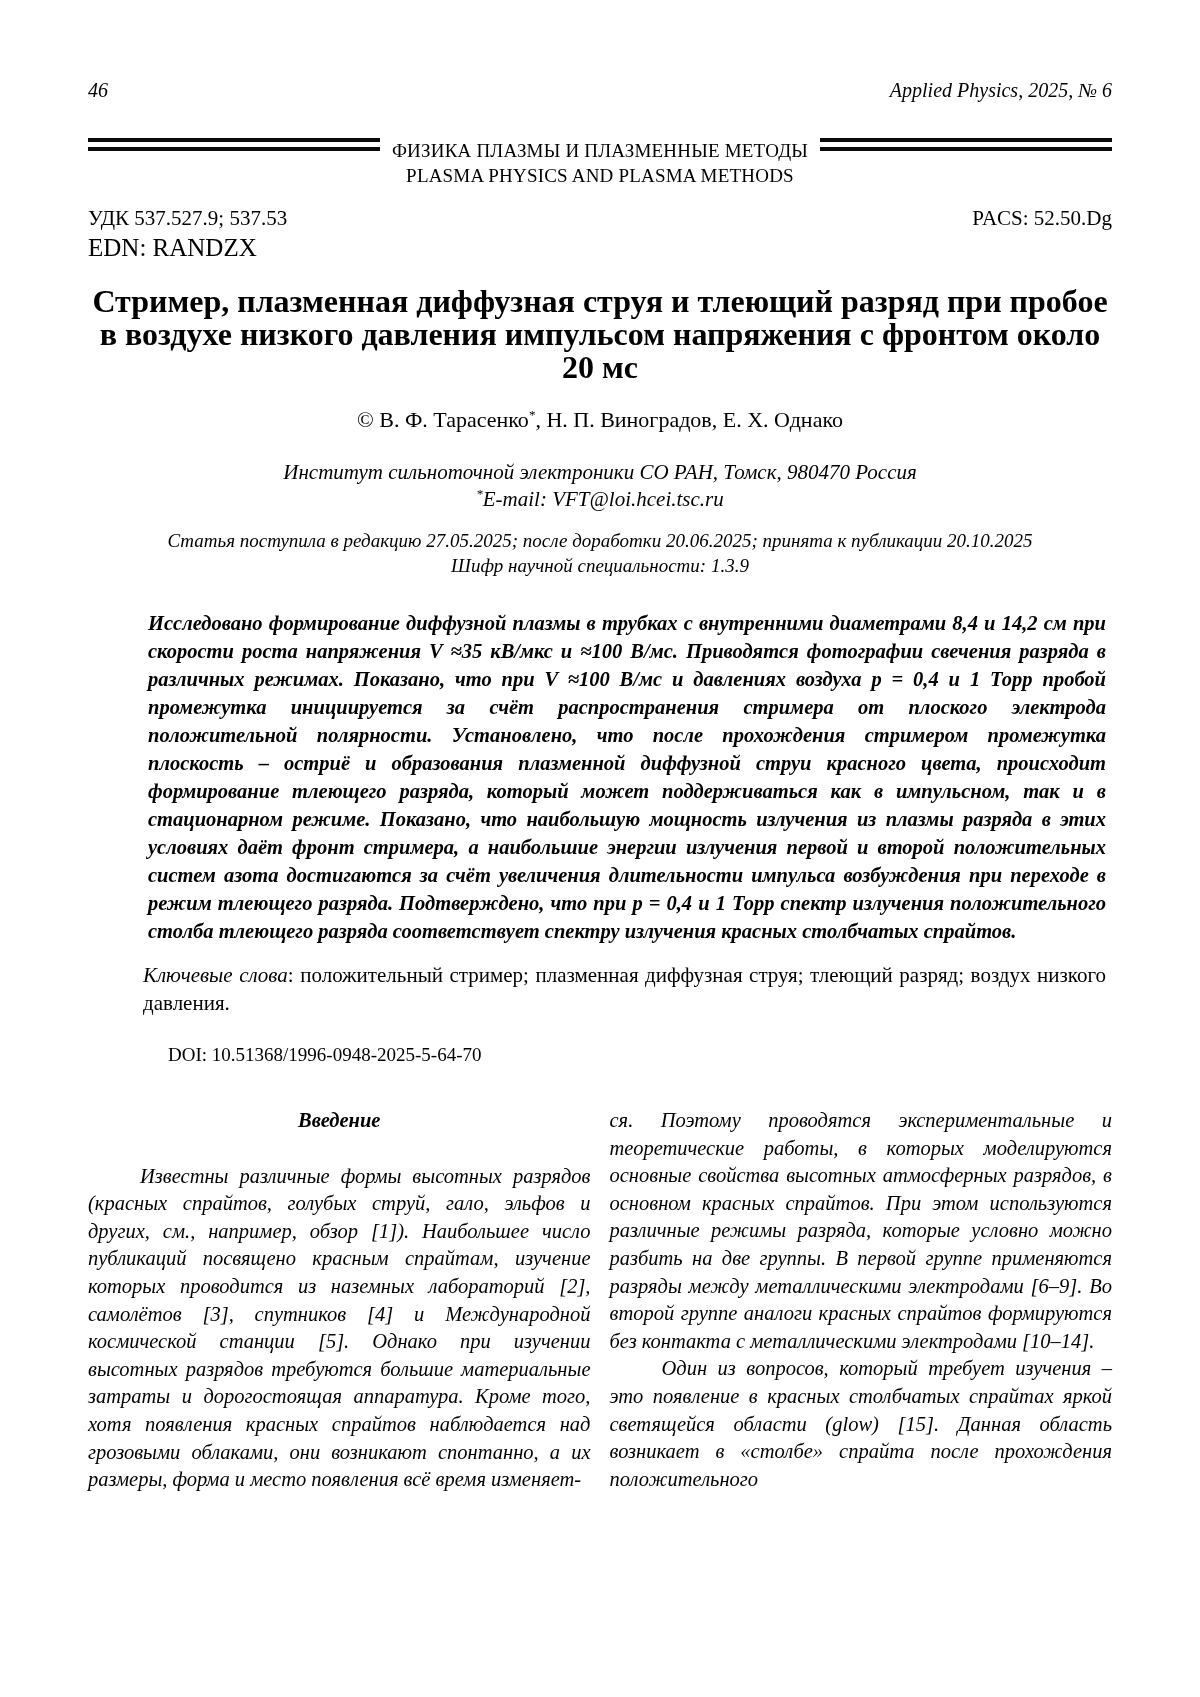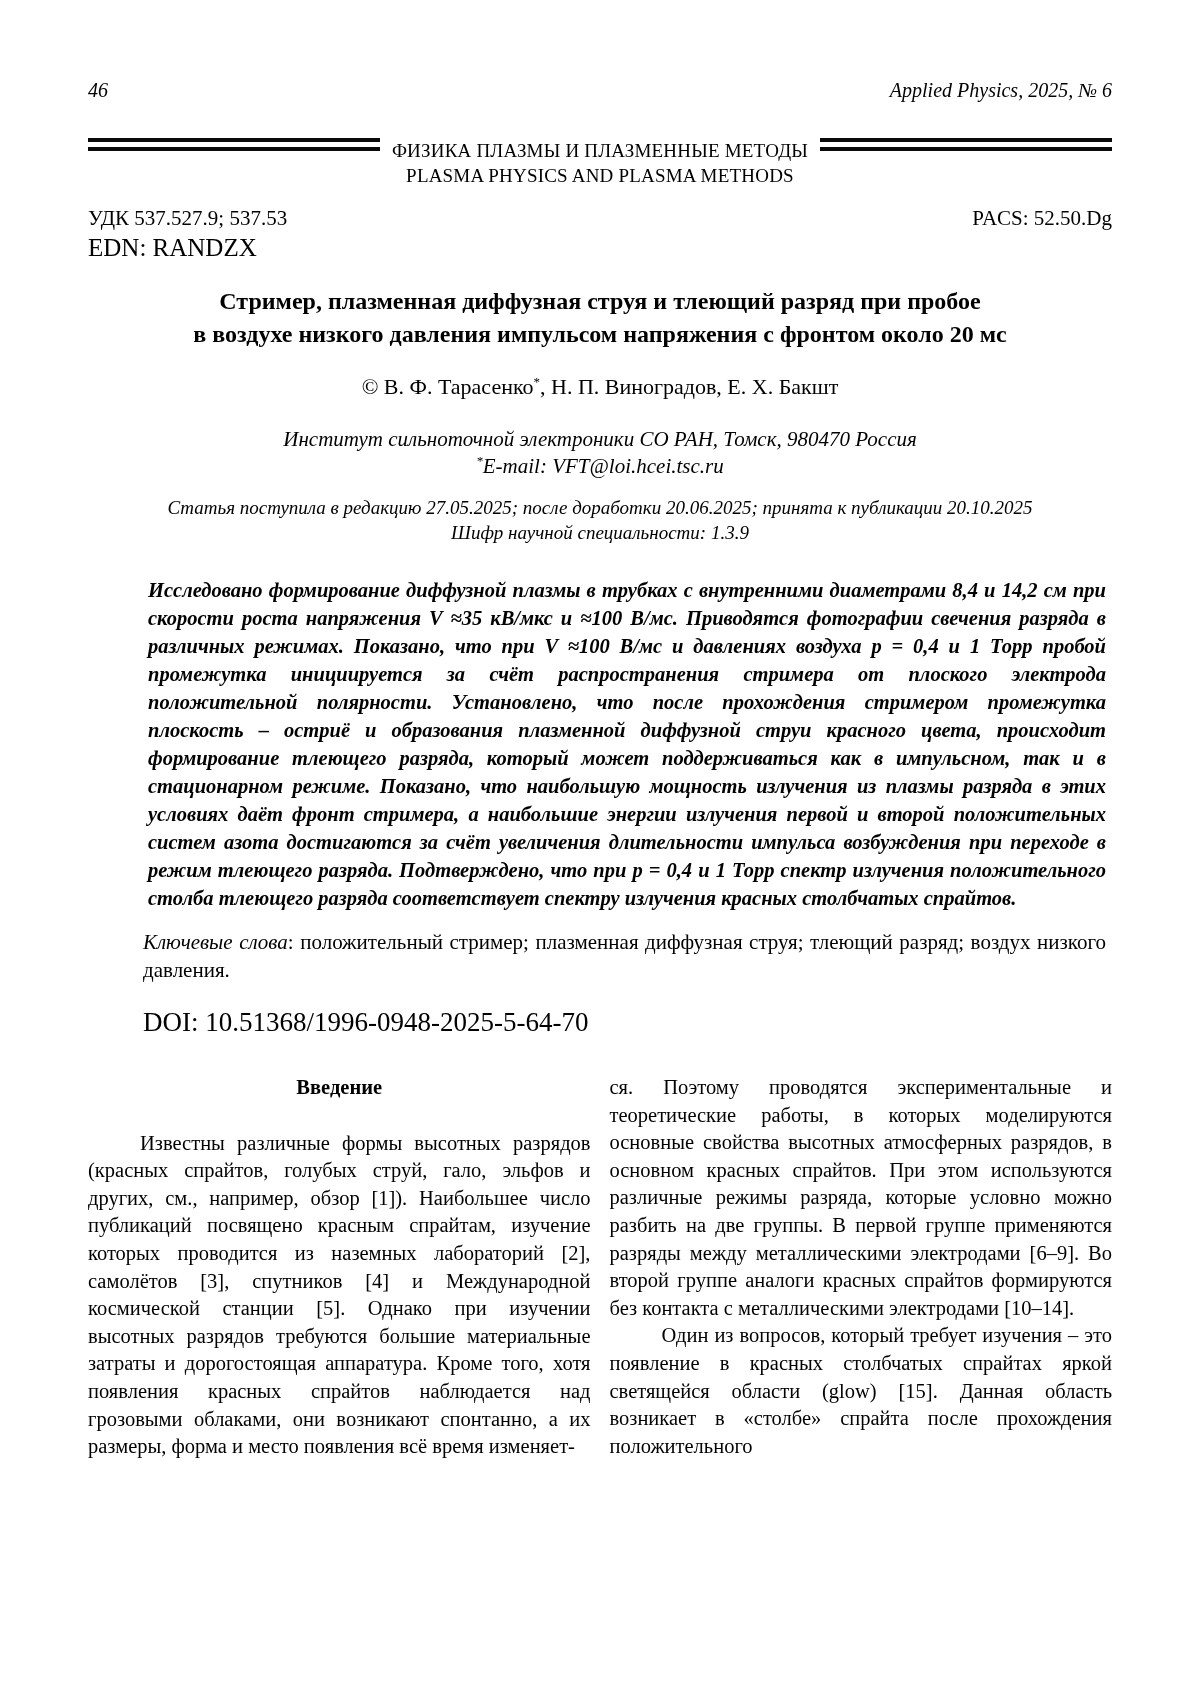--- a/index.html
+++ b/index.html
@@ -29,21 +29,21 @@
   }
 
   .meta-row {
     display: flex; justify-content: space-between;
     margin-top: 16px; font-size: 21px; line-height: 29px;
   }
   .edn { font-size: 25px; line-height: 29px; }
 
   .title {
     margin-top: 23px; text-align: center;
-    font-weight: bold; font-size: 24px; line-height: 33px;
+    font-weight: bold; font-size: 32px; line-height: 33px;
   }
 
   .authors { margin-top: 22px; text-align: center; font-size: 22px; line-height: 28px; }
   sup.star { font-size: 13px; vertical-align: super; line-height: 0; }
 
   .affiliation { margin-top: 25px; text-align: center; font-style: italic; font-size: 21px; line-height: 27px; }
   .email-line  { text-align: center; font-style: italic; font-size: 21px; line-height: 27px; }
 
   .history   { margin-top: 15px; text-align: center; font-style: italic; font-size: 19px; line-height: 25px; }
   .specialty { text-align: center; font-style: italic; font-size: 19px; line-height: 25px; }
@@ -54,23 +54,23 @@
     font-size: 20.5px; line-height: 28px;
     text-align: justify;
   }
 
   .keywords {
     margin: 16px 6px 0 55px;
     font-size: 21px; line-height: 28px; text-align: justify;
   }
   .keywords .kw-label { font-style: italic; }
 
-  .doi { margin: 24px 0 0 55px; font-size: 27px; line-height: 28px; }
+  .doi { margin: 24px 0 0 80px; font-size: 19px; line-height: 28px; }
 
-  .columns { display: flex; gap: 19px; margin-top: 38px; }
+  .columns { display: flex; gap: 19px; margin-top: 38px; font-style: italic; }
   .col { flex: 1; font-size: 20.5px; line-height: 27.6px; text-align: justify; }
   .section-heading { text-align: center; font-weight: bold; font-size: 20.5px; margin-bottom: 28px; }
   .para-indent { text-indent: 52px; }
 </style>
 </head>
 <body>
 
 <div class="page">
 
   <div class="running-head">
@@ -91,21 +91,21 @@
     <span>УДК 537.527.9; 537.53</span>
     <span>PACS: 52.50.Dg</span>
   </div>
   <div class="edn">EDN: RANDZX</div>
 
   <h1 class="title">
     <div>Стример, плазменная диффузная струя и тлеющий разряд при пробое</div>
     <div>в воздухе низкого давления импульсом напряжения с фронтом около 20 мс</div>
   </h1>
 
-  <div class="authors"><span>© В. Ф. Тарасенко</span><sup class="star">*</sup><span>, Н. П. Виноградов, Е. Х. Бакшт</span></div>
+  <div class="authors"><span>© В. Ф. Тарасенко</span><sup class="star">*</sup><span>, Н. П. Виноградов, Е. Х. Однако</span></div>
 
   <div class="affiliation">Институт сильноточной электроники СО РАН, Томск, 980470 Россия</div>
 
   <div class="email-line"><sup class="star">*</sup><span>E-mail: VFT@loi.hcei.tsc.ru</span></div>
 
   <div class="history">Статья поступила в редакцию 27.05.2025; после доработки 20.06.2025; принята к публикации 20.10.2025</div>
   <div class="specialty">Шифр научной специальности: 1.3.9</div>
 
   <div class="abstract">Исследовано формирование диффузной плазмы в трубках с внутренними диаметрами 8,4 и 14,2 см при скорости роста напряжения V ≈35 кВ/мкс и ≈100 В/мс. Приводятся фотографии свечения разряда в различных режимах. Показано, что при V ≈100 В/мс и давлениях воздуха p = 0,4 и 1 Торр пробой промежутка инициируется за счёт распространения стримера от плоского электрода положительной полярности. Установлено, что после прохождения стримером промежутка плоскость – остриё и образования плазменной диффузной струи красного цвета, происходит формирование тлеющего разряда, который может поддерживаться как в импульсном, так и в стационарном режиме. Показано, что наибольшую мощность излучения из плазмы разряда в этих условиях даёт фронт стримера, а наибольшие энергии излучения первой и второй положительных систем азота достигаются за счёт увеличения длительности импульса возбуждения при переходе в режим тлеющего разряда. Подтверждено, что при p = 0,4 и 1 Торр спектр излучения положительного столба тлеющего разряда соответствует спектру излучения красных столбчатых спрайтов.</div>
 

